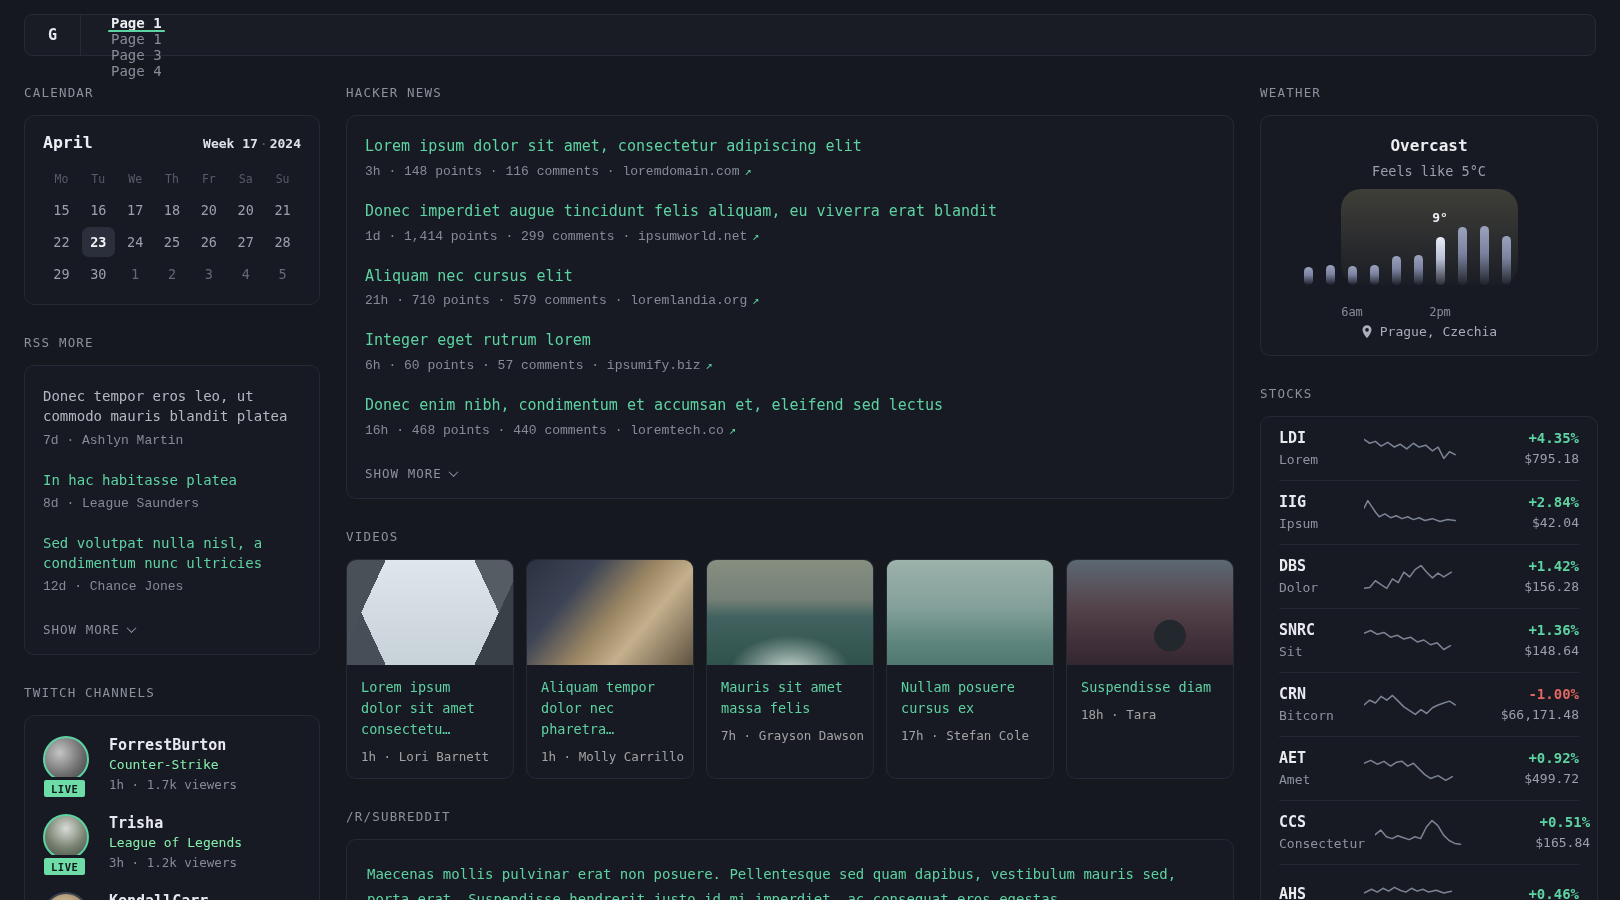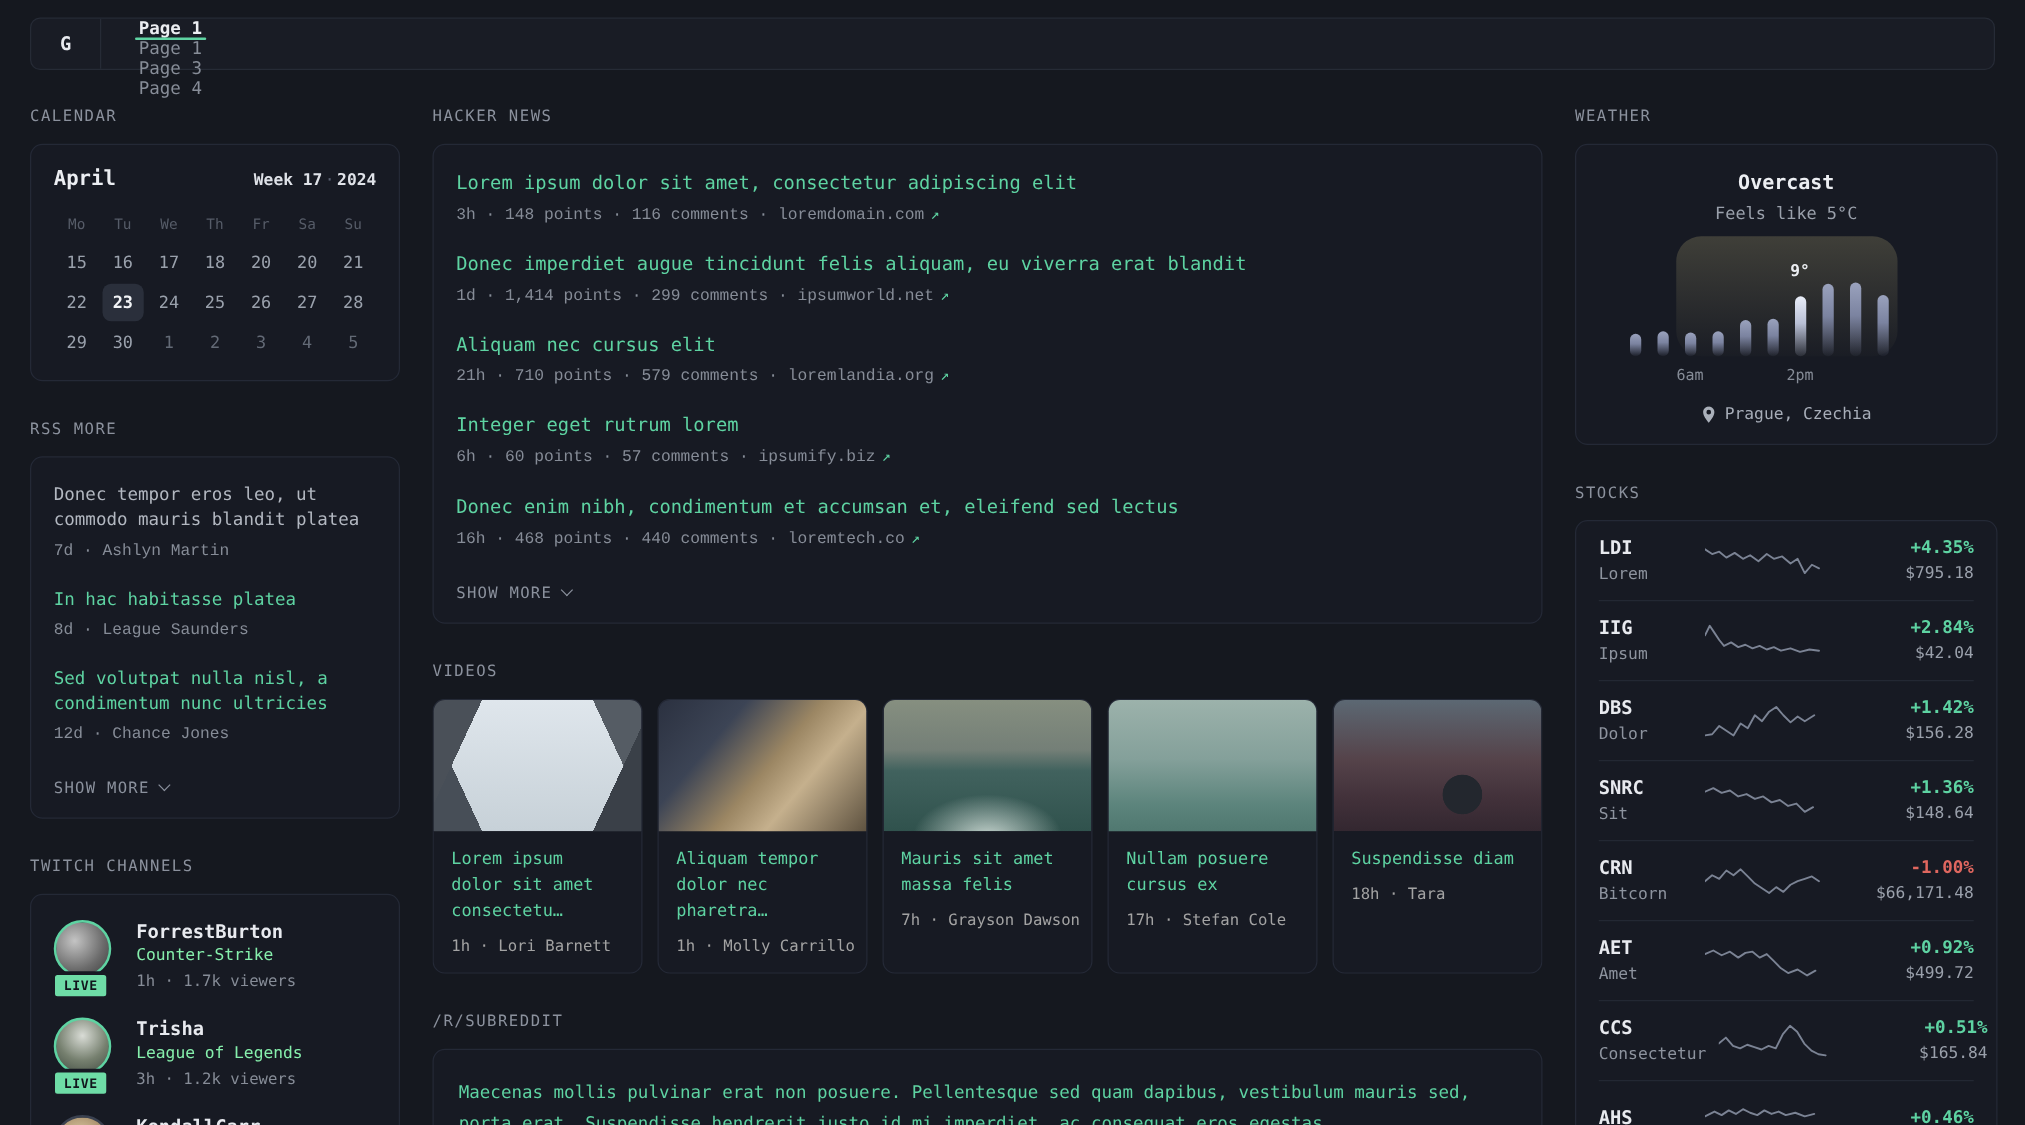--- a/index.html
+++ b/index.html
@@ -136,21 +136,21 @@
     border-radius:20px;
     background:linear-gradient(180deg, rgba(178,168,118,.26), rgba(178,168,118,.02));
   }
   .wbar {
     position:absolute; bottom:0; width:9px; border-radius:99px;
     background:linear-gradient(180deg, #9aa2bd 0%, #7b83a0 45%, rgba(123,131,160,.05) 100%);
   }
   .wbar.current { background:linear-gradient(180deg, #e9edf8 0%, #b9c0d6 45%, rgba(185,192,214,.1) 100%); }
   .wtemp { position:absolute; transform:translateX(-50%); font-size:13px; font-weight:700; color:#eceef2; }
   .w-times { position:relative; width:251px; height:16px; margin:8px auto 0; }
-  .w-time { position:absolute; transform:translateX(-50%); font-size:12px; color:#868c97; top:0; }
+  .w-time { position:absolute; transform:translateX(-50%); font-size:12px; color:#868c97; top:12px; }
   .w-loc {
     display:flex; justify-content:center; align-items:center; gap:7px;
     margin-top:15px; font-size:13px; color:#a7adb8;
   }
   
   .stocks-card { padding:0 18px; }
   .stock-row {
     display:grid; grid-template-columns:1fr 95px 110px; align-items:center;
     gap:10px; padding:12px 0 13px; cursor:pointer;
   }

